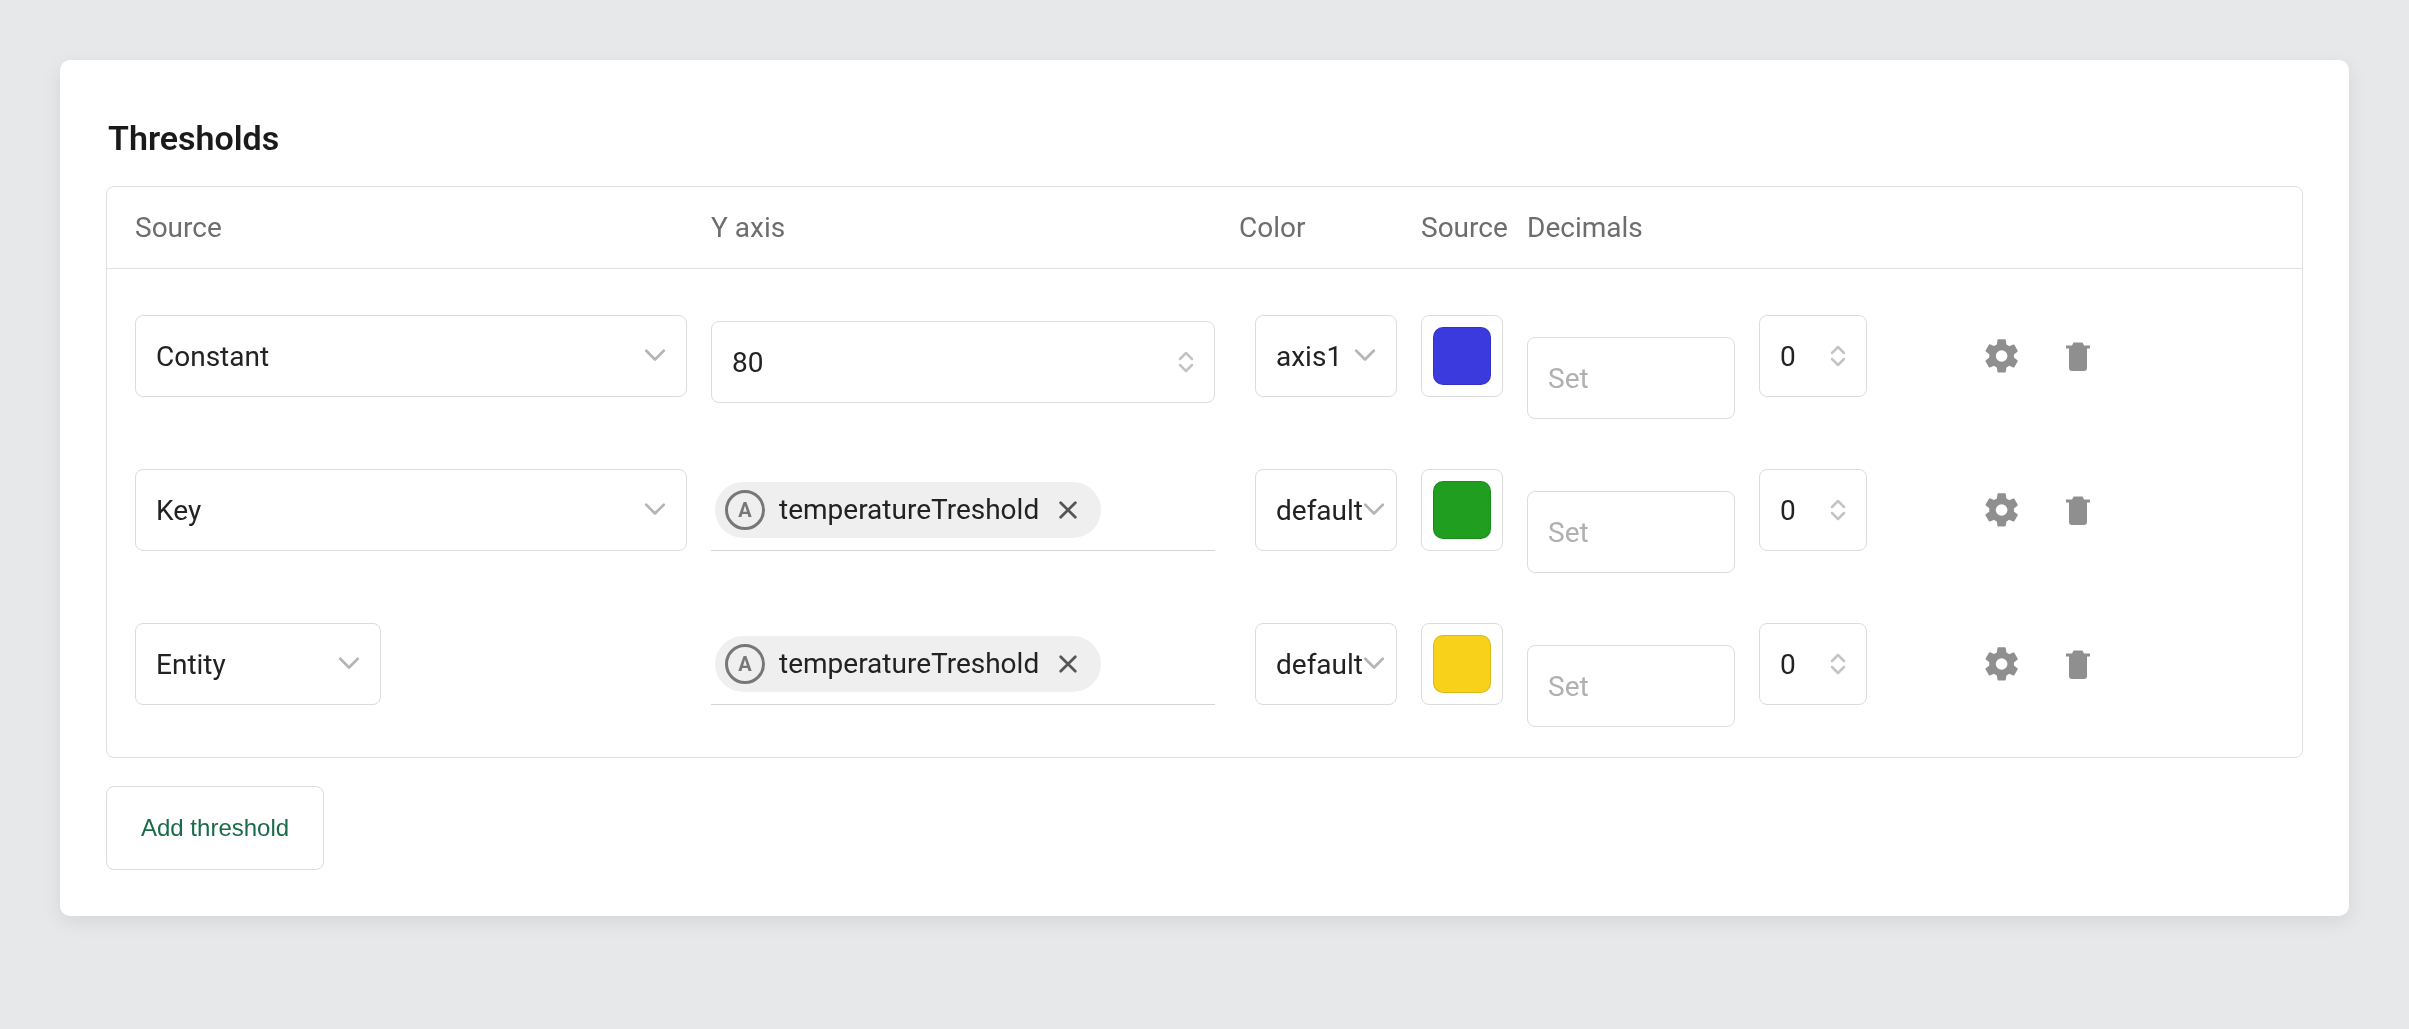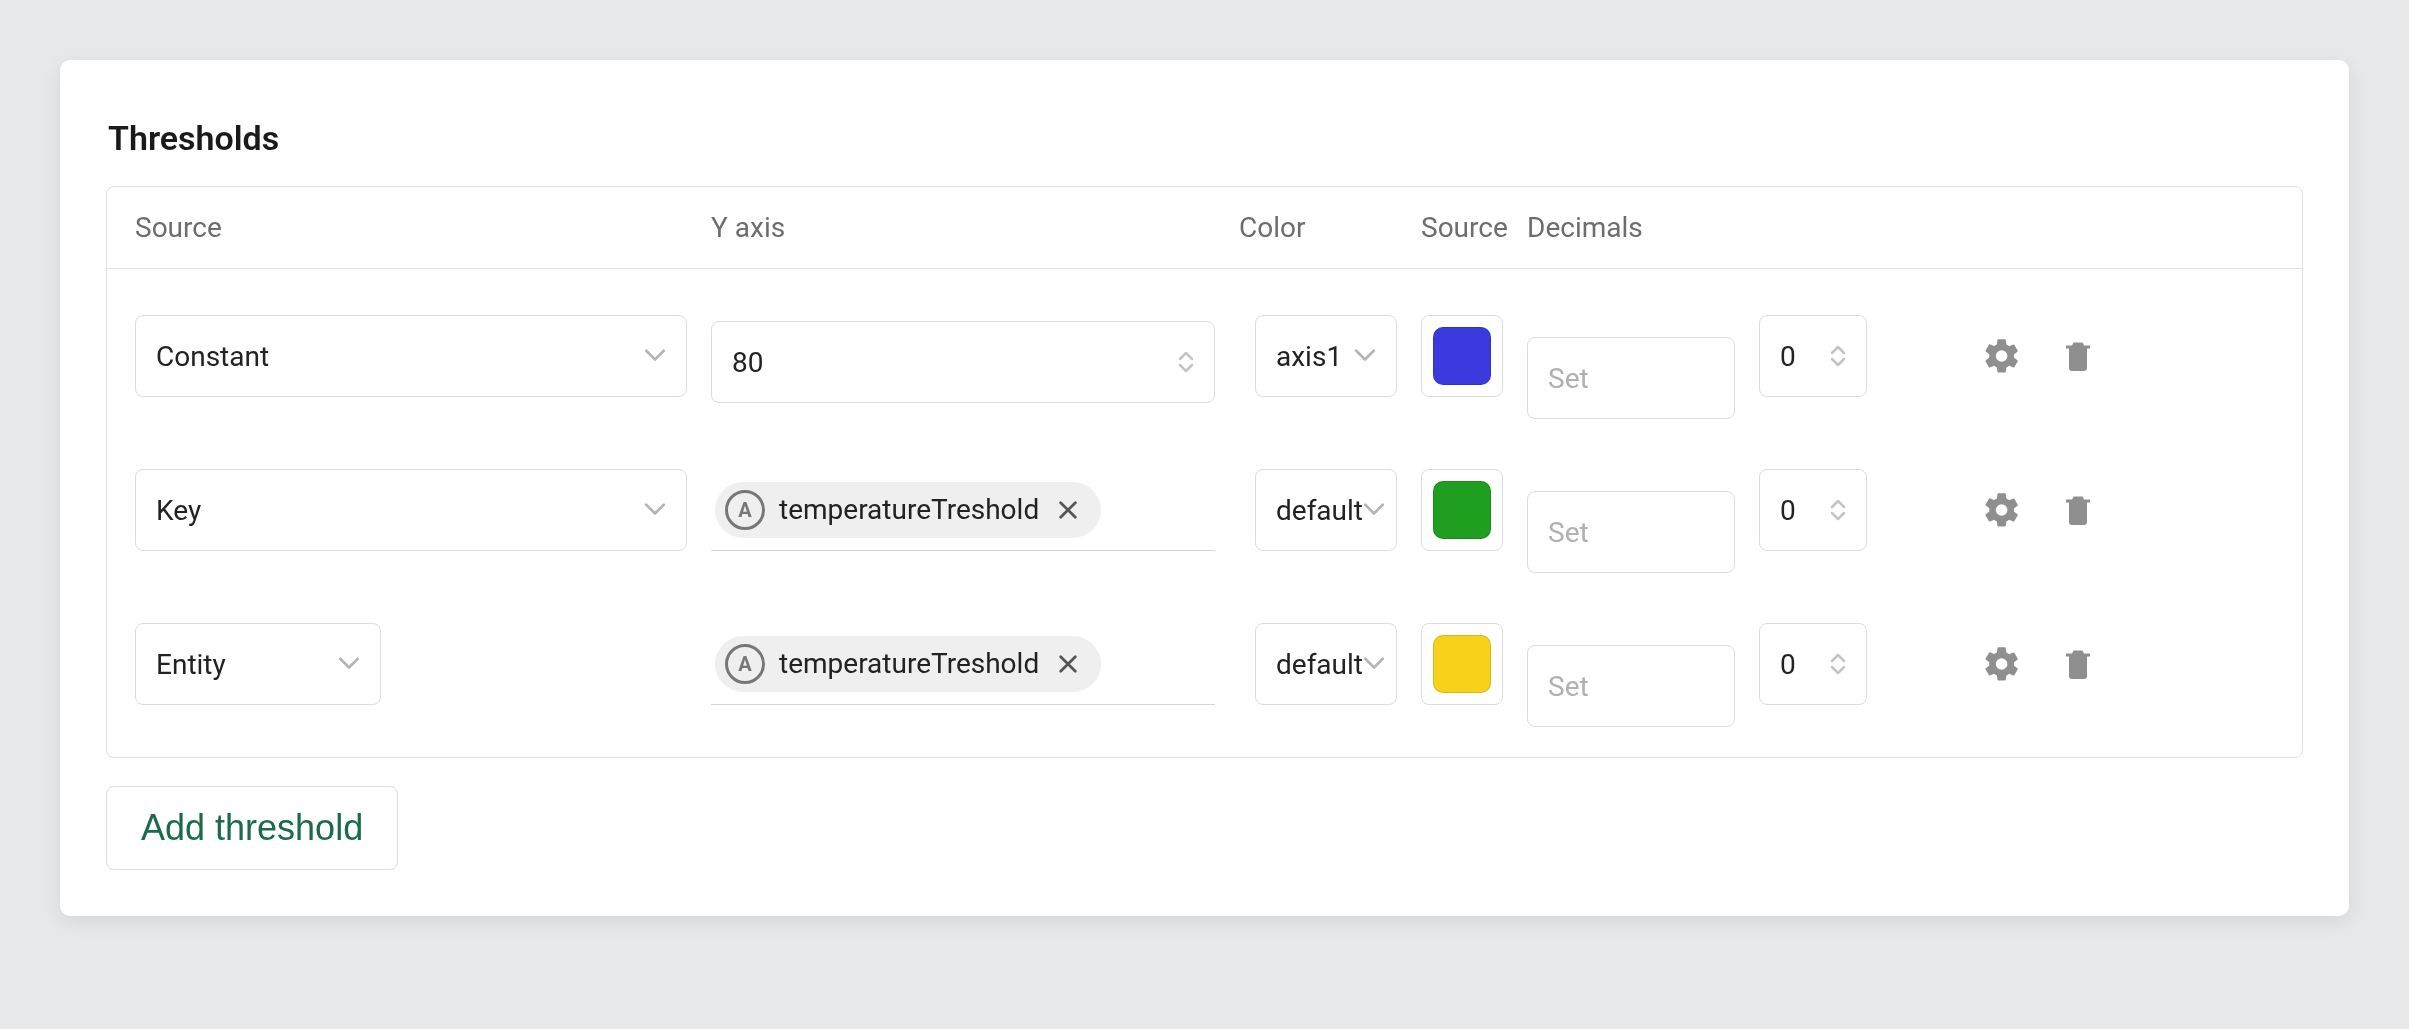--- a/index.html
+++ b/index.html
@@ -161,21 +161,21 @@
     margin-top: 28px;
     display: inline-flex;
     align-items: center;
     justify-content: center;
     height: 84px;
     padding: 0 34px;
     border: 1px solid #dcdcdc;
     border-radius: 8px;
     background: #fff;
     color: #1a6b49;
-    font-size: 36px;
+    font-size: 24px;
     font-weight: 500;
     cursor: pointer;
   }
   svg { display: block; }
 </style>
 </head>
 <body>
 
 <div class="stage">
   <div class="card">

